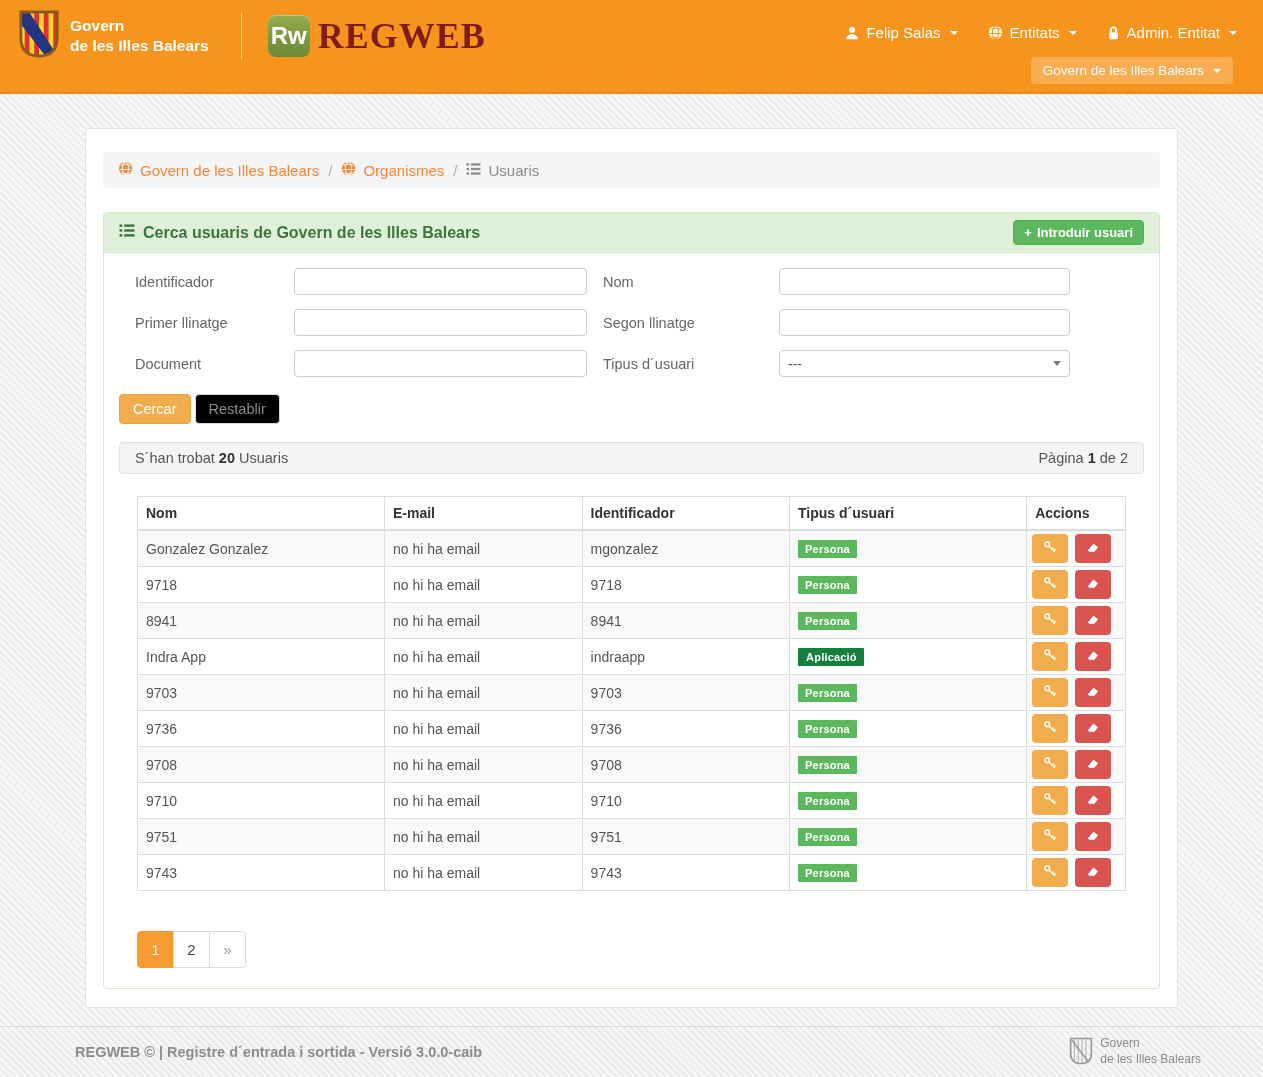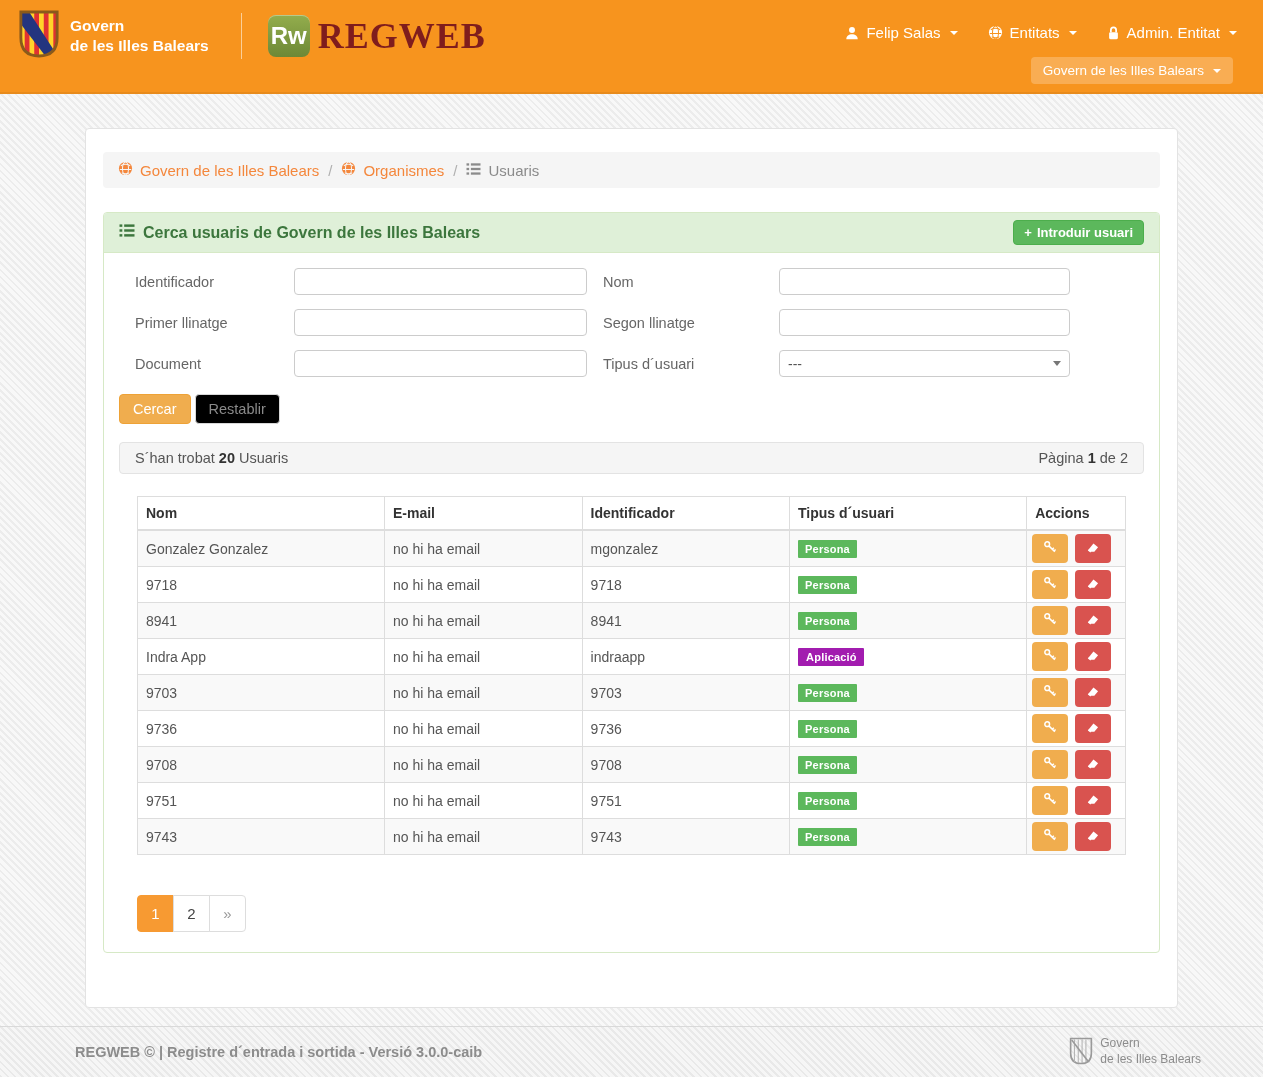--- a/index.html
+++ b/index.html
@@ -404,21 +404,21 @@
                       </span>
                     </button>
                   </td>
                 </tr>
 
                 <tr>
                   <td>Indra App</td>
                   <td>no hi ha email</td>
                   <td>indraapp</td>
                   <td>
-                    <span class="badge" style="background: #a21caf; padding-left: 8px;">Aplicació</span>
+                    <span class="badge" style="background: #15803d; padding-left: 8px;">Aplicació</span>
                   </td>
                   <td class="td-actions">
                     <button class="icon-btn key">
                       <span>
                         <svg width="14" height="14" viewBox="0 0 16 16">
                           <circle cx="4.8" cy="4.8" r="2.7" stroke="#fff" stroke-width="1.7" fill="none"></circle>
                           <path d="M7 7 L13.5 13.5 M10.6 10.6 L12.4 8.8 M12.6 12.6 L14.4 10.8" stroke="#fff" stroke-width="1.7" fill="none"></path>
                         </svg>
                       </span>
                     </button>
@@ -507,20 +507,46 @@
                       <span>
                         <svg width="14" height="14" viewBox="0 0 16 16">
                           <path d="M2.5 11.5 L8.5 4 L13.8 8.2 L9.5 13.5 H5 Z" fill="#fff"></path>
                           <path d="M2.5 11.5 L5.5 13.8" stroke="#fff" stroke-width="1.4"></path>
                         </svg>
                       </span>
                     </button>
                   </td>
                 </tr>
 
+                <tr>
+                  <td>9710</td>
+                  <td>no hi ha email</td>
+                  <td>9710</td>
+                  <td>
+                    <span class="badge" style="background: rgb(92, 184, 92);">Persona</span>
+                  </td>
+                  <td class="td-actions">
+                    <button class="icon-btn key">
+                      <span>
+                        <svg width="14" height="14" viewBox="0 0 16 16">
+                          <circle cx="4.8" cy="4.8" r="2.7" stroke="#fff" stroke-width="1.7" fill="none"></circle>
+                          <path d="M7 7 L13.5 13.5 M10.6 10.6 L12.4 8.8 M12.6 12.6 L14.4 10.8" stroke="#fff" stroke-width="1.7" fill="none"></path>
+                        </svg>
+                      </span>
+                    </button>
+                    <button class="icon-btn erase">
+                      <span>
+                        <svg width="14" height="14" viewBox="0 0 16 16">
+                          <path d="M2.5 11.5 L8.5 4 L13.8 8.2 L9.5 13.5 H5 Z" fill="#fff"></path>
+                          <path d="M2.5 11.5 L5.5 13.8" stroke="#fff" stroke-width="1.4"></path>
+                        </svg>
+                      </span>
+                    </button>
+                  </td>
+                </tr>
 
                 <tr>
                   <td>9751</td>
                   <td>no hi ha email</td>
                   <td>9751</td>
                   <td>
                     <span class="badge" style="background: rgb(92, 184, 92);">Persona</span>
                   </td>
                   <td class="td-actions">
                     <button class="icon-btn key">

